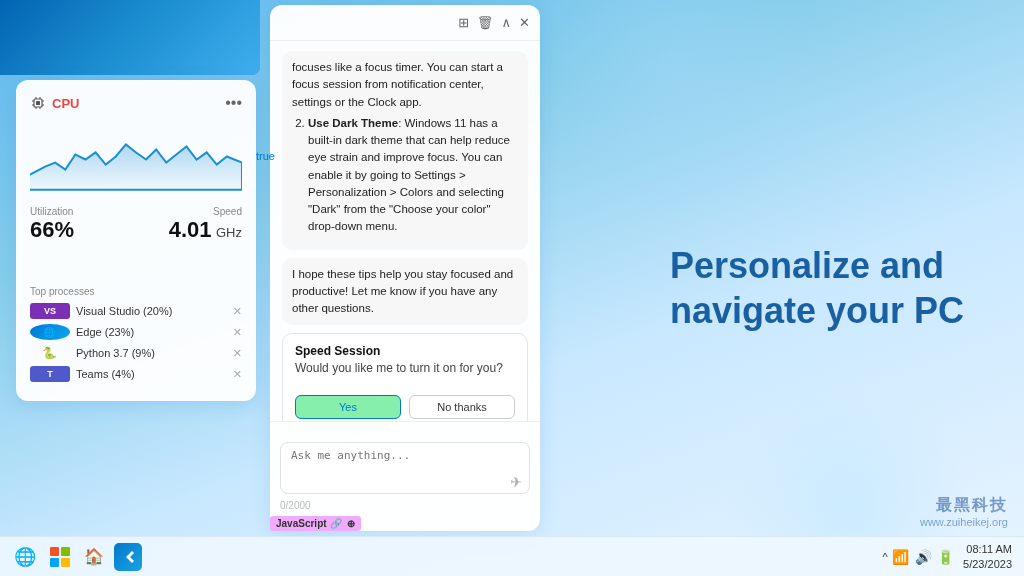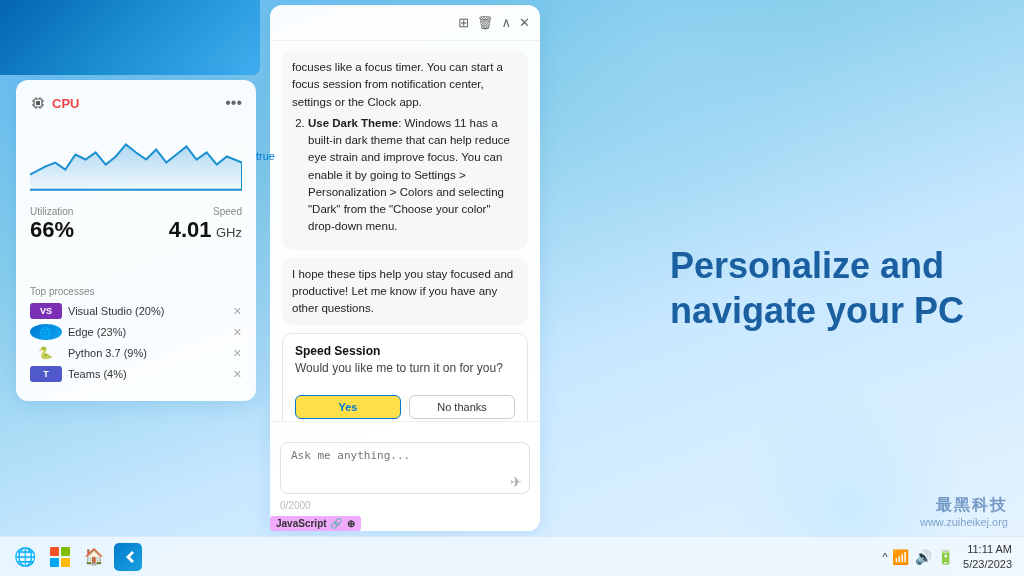--- a/index.html
+++ b/index.html
@@ -128,21 +128,21 @@
       margin-bottom: 5px;
     }
     .cpu-process-left {
       display: flex;
       align-items: center;
       gap: 6px;
       font-size: 11px;
       color: #333;
     }
     .process-icon {
-      width: 32px;
+      width: 40px;
       height: 16px;
       border-radius: 3px;
       font-size: 11px;
       display: flex;
       align-items: center;
       justify-content: center;
     }
     .cpu-process-x {
       font-size: 11px;
       color: #aaa;
@@ -231,25 +231,25 @@
     }
     .focus-card-btns {
       display: flex;
       gap: 8px;
     }
     .btn-yes {
       flex: 1;
       padding: 5px 0;
       border: 1.5px solid #0078d4;
       border-radius: 6px;
-      background: #fde047;
+      background: #86efac;
       color: #0078d4;
       font-size: 11px;
       cursor: pointer;
-      font-weight: 700;
+      font-weight: 400;
     }
     .btn-no {
       flex: 1;
       padding: 5px 0;
       border: 1.5px solid #ccc;
       border-radius: 6px;
       background: white;
       color: #333;
       font-size: 11px;
       cursor: pointer;
@@ -579,17 +579,17 @@
   </div>
 
   <div class="taskbar-right">
     <div class="taskbar-sys-icons">
       <span style="font-size:11px;">^</span>
       <span style="font-size:14px;">📶</span>
       <span style="font-size:14px;">🔊</span>
       <span style="font-size:14px;">🔋</span>
     </div>
     <div class="taskbar-clock">
-      <div>11:11 AM</div>
+      <div>08:11 AM</div>
       <div>5/23/2023</div>
     </div>
   </div>
 </div>
 
 </body></html>

